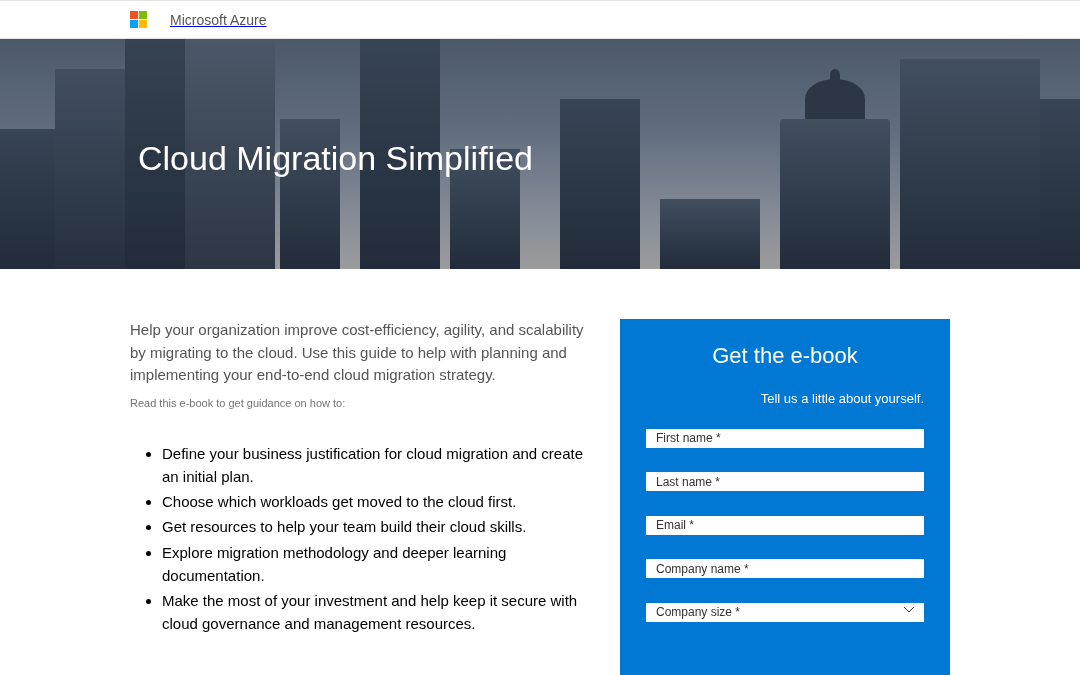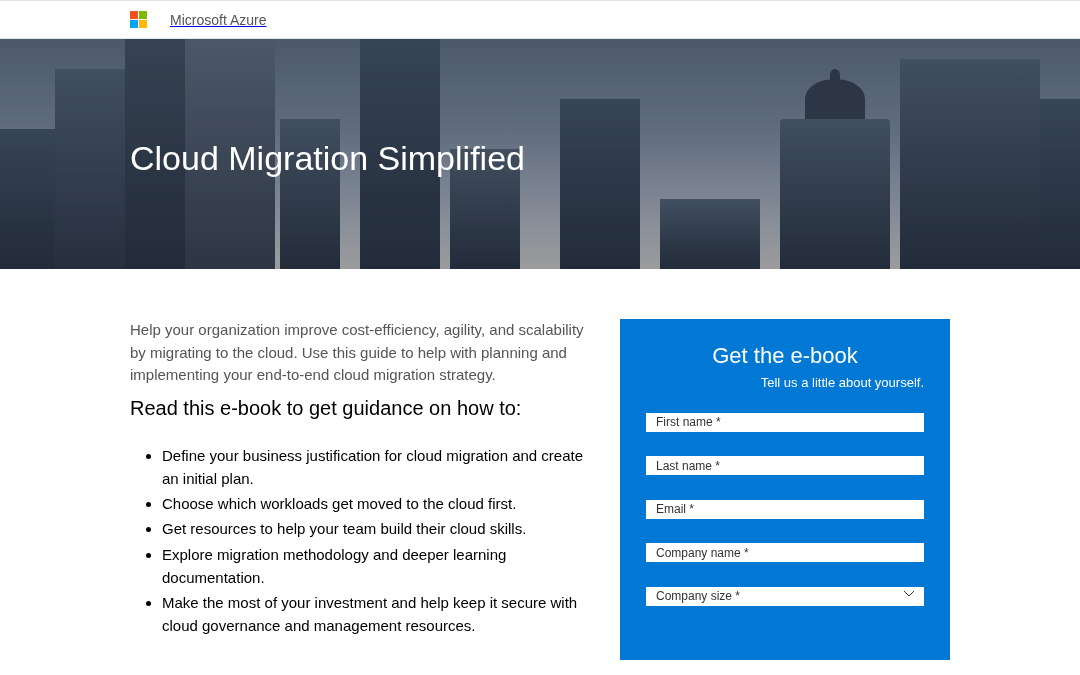--- a/index.html
+++ b/index.html
@@ -78,21 +78,21 @@
     height: 12px;
     background: #3a4450;
     border-radius: 50% 50% 0 0;
   }
   .bld.b10 { left: 900px; width: 140px; height: 210px; background: linear-gradient(#5a6a7a,#2a3440); }
   .bld.b11 { left: 1040px; width: 40px; height: 170px; background: linear-gradient(#4a5a6a,#2a3440); }
 
   .hero-title {
     position: absolute;
     top: 100px;
-    left: 130px;
+    left: 138px;
     font-size: 34px;
     font-weight: 300;
     color: #fff;
     z-index: 2;
   }
 
   .main {
     display: flex;
     padding: 50px 130px 0 130px;
     gap: 30px;
@@ -101,23 +101,23 @@
     flex: 1;
     max-width: 480px;
   }
   .intro {
     font-size: 15px;
     line-height: 1.5;
     color: #555;
     margin-bottom: 10px;
   }
   .lead {
-    font-size: 20px;
-    color: #000000;
-    margin-bottom: 24px;
+    font-size: 11px;
+    color: #737373;
+    margin-bottom: 33px;
   }
   .bullets {
     padding-left: 32px;
     font-size: 15px;
     color: #000000;
     line-height: 1.55;
   }
   .bullets li { margin-bottom: 2px; }
 
   .form-panel {
@@ -125,21 +125,21 @@
     background: #0078d4;
     padding: 24px 26px 30px 26px;
     color: #fff;
     flex-shrink: 0;
     margin-left: auto;
   }
   .form-title {
     font-size: 22px;
     font-weight: 300;
     text-align: center;
-    margin-bottom: 6px;
+    margin-bottom: 22px;
   }
   .form-sub {
     font-size: 13px;
     text-align: right;
     margin-bottom: 22px;
   }
   .field {
     width: 100%;
     height: 19px;
     background: #fff;

